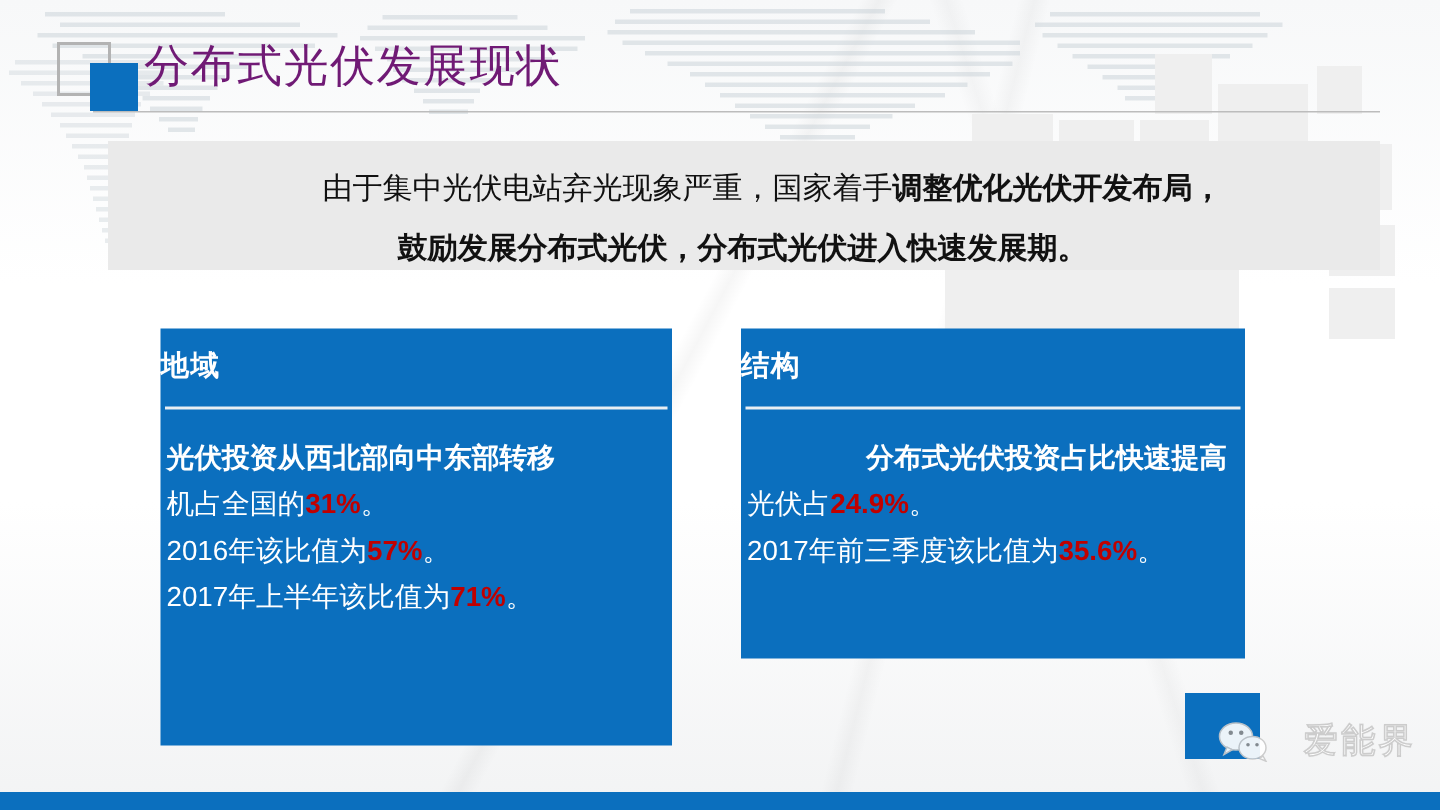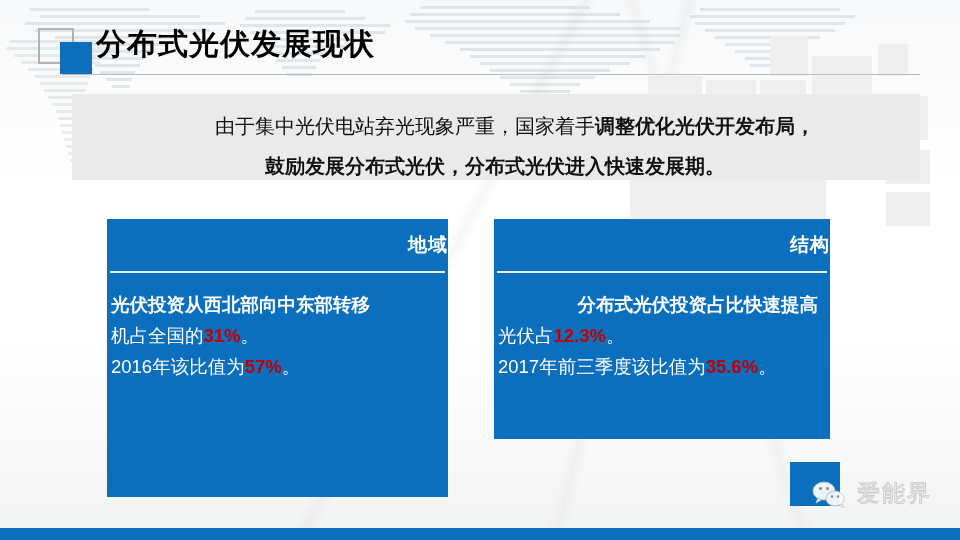--- a/index.html
+++ b/index.html
@@ -87,22 +87,22 @@
     top: 16px;
     width: 32px;
     height: 32px;
     background: #0b6fbe;
   }
   .title-text {
     position: absolute;
     left: 58px;
     top: -2px;
     font-size: 30px;
-    font-weight: bold;
-    color: #000000;
+    font-weight: normal;
+    color: #701a75;
     letter-spacing: 1px;
     white-space: nowrap;
   }
   .title-rule {
     position: absolute;
     left: 62px;
     top: 74px;
     width: 858px;
     height: 1px;
     background: #bcbcbc;
@@ -134,21 +134,21 @@
     position: absolute;
     background: #0b6fbe;
     box-sizing: border-box;
   }
   .card-left  { left: 107px; top: 219px; width: 341px; height: 278px; }
   .card-right { left: 494px; top: 219px; width: 336px; height: 220px; }
 
   .card-head {
     height: 52px;
     line-height: 52px;
-    text-align: right;
+    text-align: left;
     color: #ffffff;
     font-size: 19px;
     font-weight: bold;
     letter-spacing: 1px;
     border-radius: 24px;
   }
   .card-divider {
     height: 2px;
     background: #e8eef3;
     margin: 0 3px;
@@ -166,21 +166,21 @@
   .card-body .row.center { text-align: right; }
   .card-body .row .hl { color: #c00000; font-weight: bold; }
 
   
   .watermark {
     position: absolute;
     left: 812px;
     top: 478px;
     display: flex;
     align-items: center;
-    gap: 11px;
+    gap: 23px;
     opacity: 0.92;
   }
   .wm-text {
     font-size: 23px;
     color: #ffffff;
     -webkit-text-stroke: 1px #c9c9c9;
     text-shadow: 0 0 1px #c9c9c9;
     letter-spacing: 2px;
     font-family: "DejaVu Sans", "Liberation Sans", sans-serif;
   }
@@ -316,29 +316,30 @@
     <div class="intro-line"><b>鼓励发展分布式光伏，分布式光伏进入快速发展期。</b></div>
   </div>
 
   <div class="card card-left">
     <div class="card-head">地域</div>
     <div class="card-divider"></div>
     <div class="card-body">
       <div class="row bold">光伏投资从西北部向中东部转移</div>
       <div class="row"><span>机占全国的</span><span class="hl">31%</span><span>。</span></div>
       <div class="row"><span>2016年该比值为</span><span class="hl">57%</span><span>。</span></div>
+      <div class="row"><span>2017年上半年该比值为</span><span class="hl">71%</span><span>。</span></div>
     </div>
   </div>
 
   <div class="card card-right">
     <div class="card-head">结构</div>
     <div class="card-divider"></div>
     <div class="card-body">
       <div class="row bold center">分布式光伏投资占比快速提高</div>
-      <div class="row"><span>光伏占</span><span class="hl">12.3%</span><span>。</span></div>
+      <div class="row"><span>光伏占</span><span class="hl">24.9%</span><span>。</span></div>
       <div class="row"><span>2017年前三季度该比值为</span><span class="hl">35.6%</span><span>。</span></div>
     </div>
   </div>
 
   <div class="corner-block"></div>
 
   <div class="watermark">
     <svg width="34" height="28" viewBox="0 0 34 28">
       <g fill="#ffffff" stroke="#c9c9c9" stroke-width="1">
         <ellipse cx="12" cy="11" rx="11" ry="9"></ellipse>

